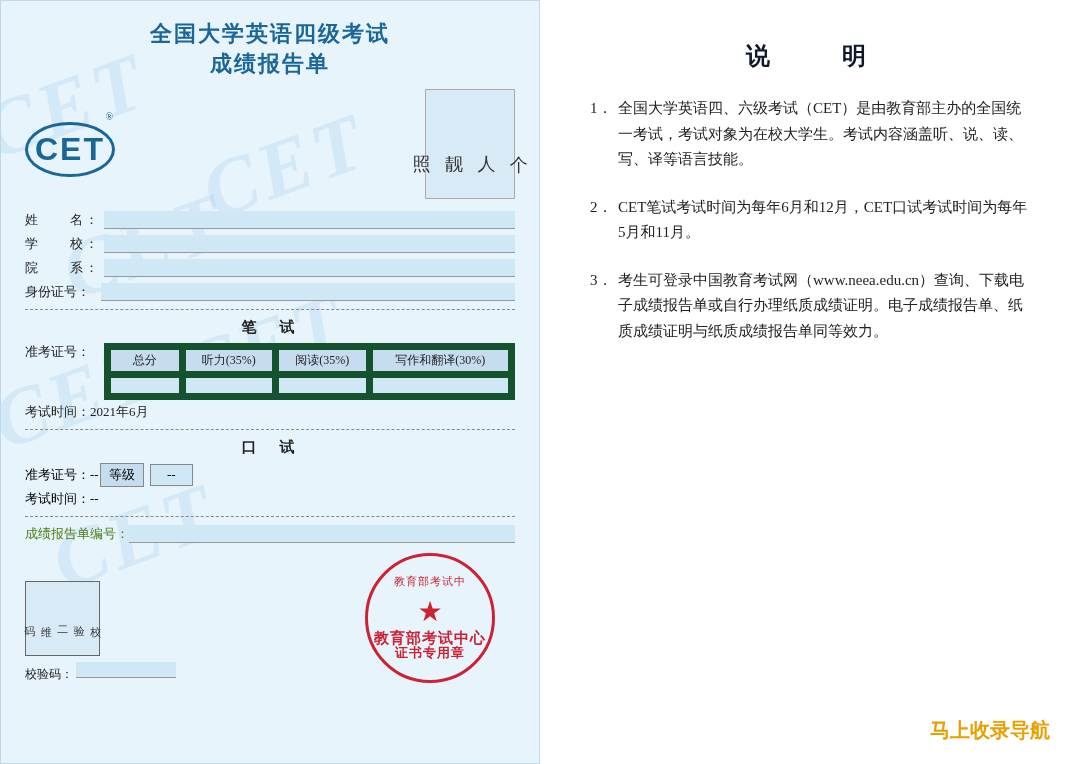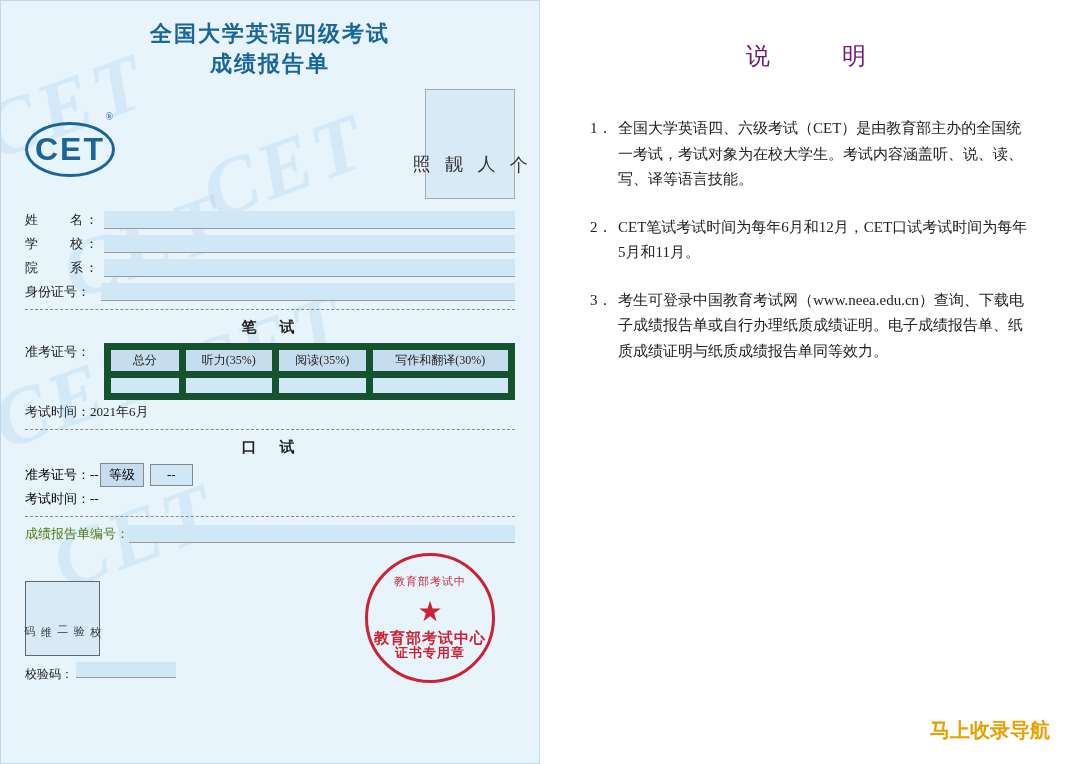--- a/index.html
+++ b/index.html
@@ -349,25 +349,25 @@
     .right-panel {
       width: 540px;
       height: 764px;
       background: #ffffff;
       padding: 40px 50px;
       position: relative;
     }
 
     .explanation-title {
       font-size: 24px;
-      color: #701a75;
-      text-align: center;
-      margin-bottom: 44px;
+      color: #0f172a;
+      text-align: center;
+      margin-bottom: 24px;
       letter-spacing: 8px;
-      font-weight: normal;
+      font-weight: bold;
     }
 
     .explanation-list {
       list-style: none;
       padding: 0;
     }
     .explanation-item {
       display: flex;
       margin-bottom: 22px;
       font-size: 15px;

